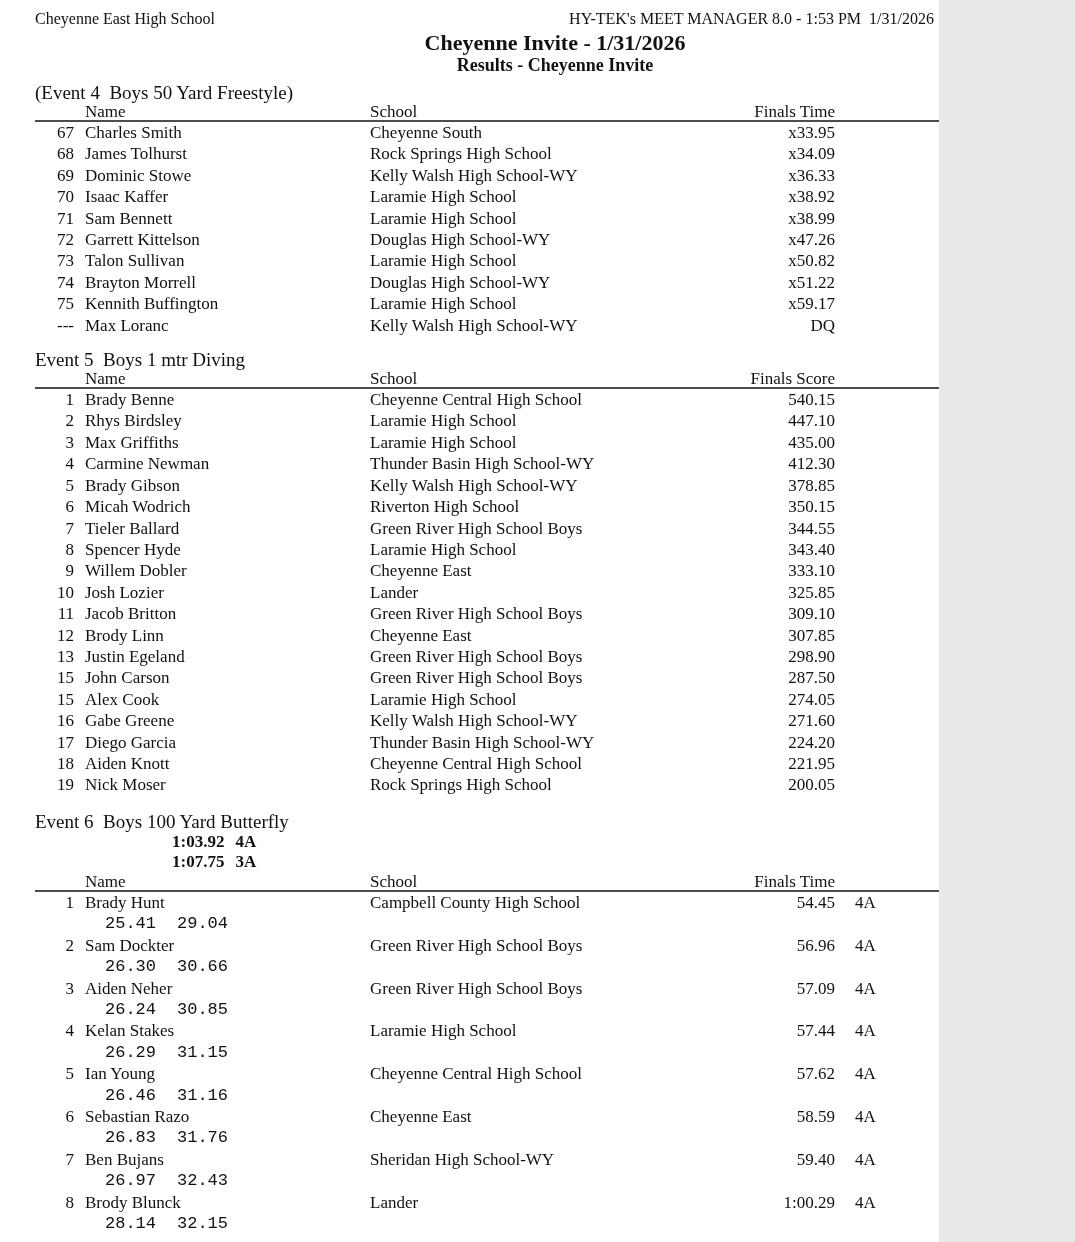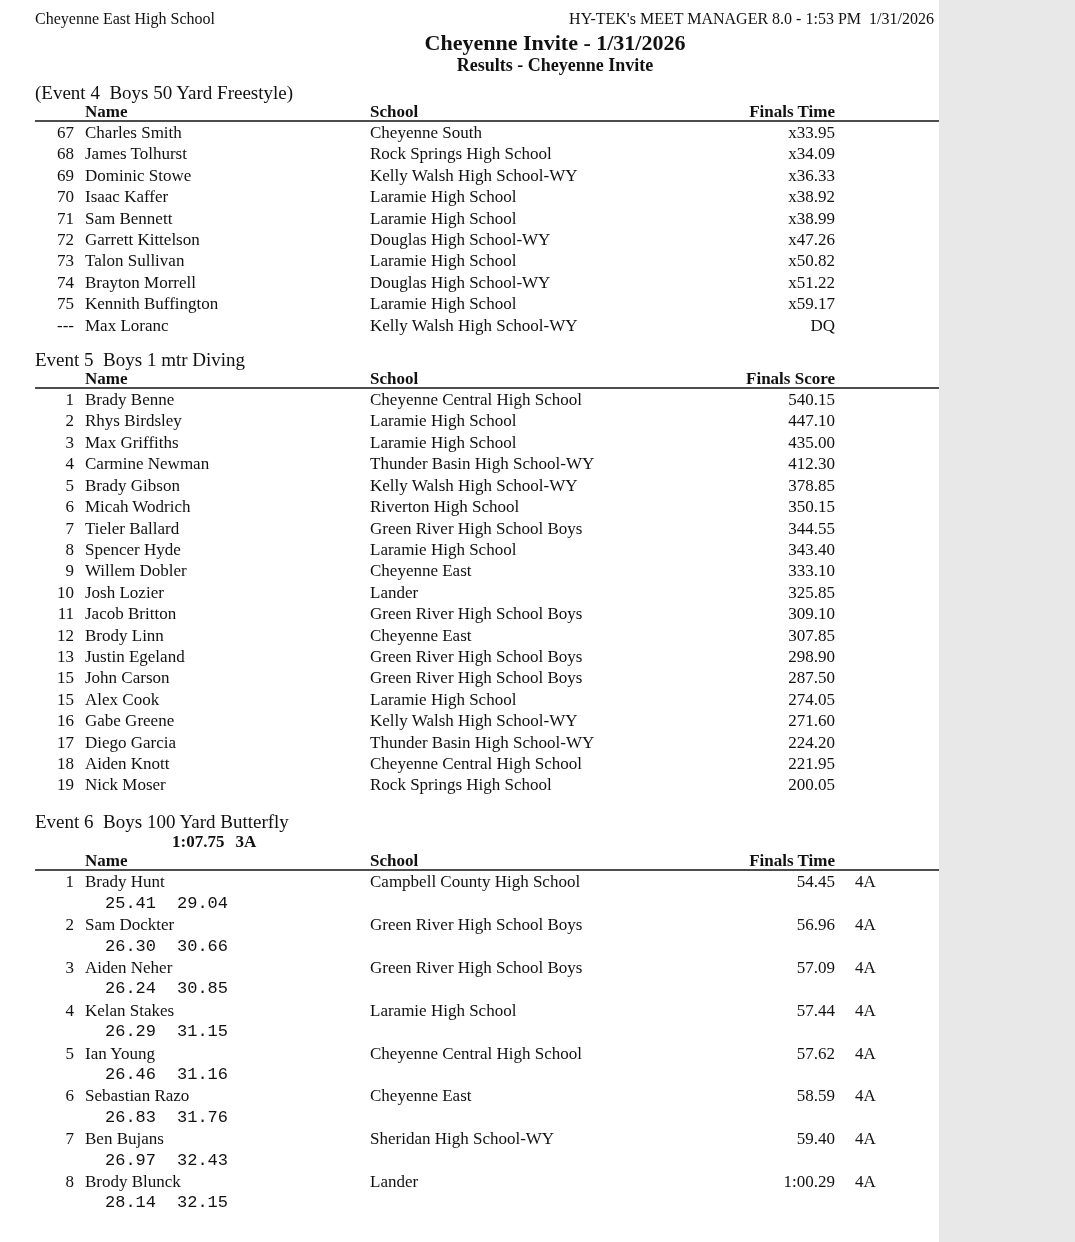--- a/index.html
+++ b/index.html
@@ -39,21 +39,21 @@
   }
   .mt-first  { margin-top: 7px; }
   .mt-event  { margin-top: 14px; }
   .mt-event6 { margin-top: 16px; }
 
   .grid-row {
     display: grid;
     grid-template-columns: 39px 11px 285px 325px 140px 20px 130px;
   }
   .cols-header {
-    font-weight: bold;
+    font-weight: normal;
     line-height: 16px;
     margin-top: 1px;
     border-bottom: 2px solid var(--rule);
   }
   .row { line-height: 21.4px; }
   .c-place  { grid-column: 1; text-align: right; }
   .c-name   { grid-column: 3; white-space: pre; }
   .c-school { grid-column: 4; white-space: pre; }
   .c-result { grid-column: 5; text-align: right; }
   .c-div    { grid-column: 7; padding-left: 0; }
@@ -297,20 +297,23 @@
         <span class="c-place">19</span>
         <span class="c-name">Nick Moser</span>
         <span class="c-school">Rock Springs High School</span>
         <span class="c-result">200.05</span>
       </div>
 
   </div>
 
   <div class="content">
     <div class="event-heading mt-event6">Event 6  Boys 100 Yard Butterfly</div>
+    <div class="qual-line">
+      <span>1:03.92</span><span class="qual-div">4A</span>
+    </div>
     <div class="qual-line">
       <span>1:07.75</span><span class="qual-div">3A</span>
     </div>
     <div class="grid-row cols-header">
       <span class="c-name">Name</span>
       <span class="c-school">School</span>
       <span class="c-result">Finals Time</span>
     </div>
 
       <div class="entry">

